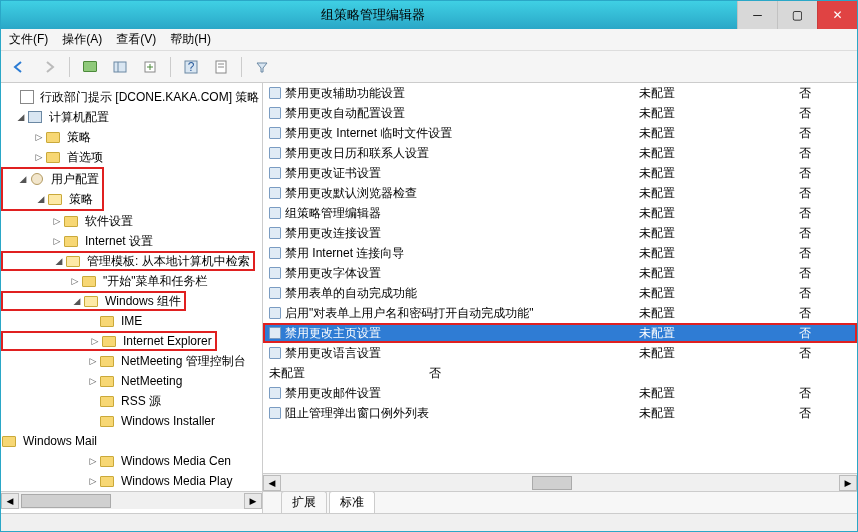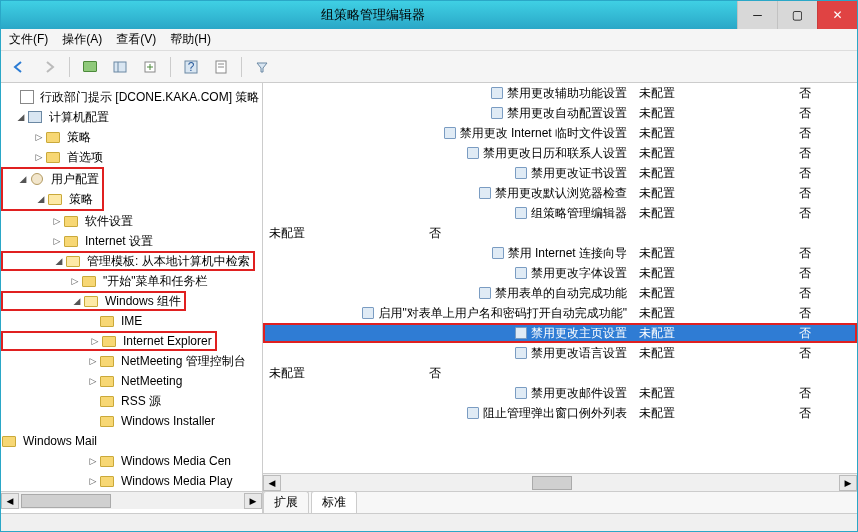--- a/index.html
+++ b/index.html
@@ -44,30 +44,30 @@
 .list-header .col { border-right: 1px solid #ddd; padding: 3px 6px; }
 .col-name { width: 370px; }
 .col-state { width: 160px; }
 .col-note { flex: 1; }
 
 .list-body { flex: 1; overflow-y: auto; overflow-x: auto; }
 .list-row { display: flex; height: 20px; align-items: center; }
 .list-row.selected { background: #2f7cd4; color: #fff; }
 .list-row.selected.hl-red { outline: 2px solid #e02020; outline-offset: -2px; border: none; }
 .list-row .cell { padding: 0 6px; display: flex; align-items: center; gap: 4px; overflow: hidden; white-space: nowrap; }
-.list-row .n { width: 370px; justify-content: flex-end; }
+.list-row .n { width: 370px; }
 .list-row .s { width: 160px; }
 .list-row .c { flex: 1; }
 
 .hscroll { height: 18px; background: #f0f0f0; border-top: 1px solid #ccc; display: flex; align-items: center; }
 .hscroll .arrow { width: 18px; height: 16px; background: #e8e8e8; border: 1px solid #bbb; display: flex; align-items: center; justify-content: center; font-size: 9px; }
 .hscroll .track { flex: 1; height: 16px; position: relative; background: #f0f0f0; }
 .hscroll .thumb { position: absolute; height: 14px; top: 1px; background: #d0d0d0; border: 1px solid #aaa; }
 
-.tabstrip { height: 22px; display: flex; align-items: flex-end; padding-left: 0; border-top: 1px solid #ccc; background: #f7f7f7; }
+.tabstrip { height: 22px; display: flex; align-items: flex-end; padding-left: 18px; border-top: 1px solid #ccc; background: #f7f7f7; }
 .tab { padding: 2px 10px; border: 1px solid #ccc; border-bottom: none; background: #f7f7f7; border-radius: 3px 3px 0 0; margin-right: 2px; }
 .tab.active { background: #fff; }
 
 .statusbar { height: 18px; background: #f0f0f0; border-top: 1px solid #ccc; }
 </style>
 </head>
 <body>
 
 <div class="window">
 
@@ -340,20 +340,24 @@
           </div>
           <div class="list-row">
             <div class="cell n">
               <span class="setting-ico"></span>
               <span>组策略管理编辑器</span>
             </div>
             <div class="cell s">未配置</div>
             <div class="cell c">否</div>
           </div>
           <div class="list-row">
+            <div class="cell n">
+              <span class="setting-ico"></span>
+              <span>禁用更改连接设置</span>
+            </div>
             <div class="cell s">未配置</div>
             <div class="cell c">否</div>
           </div>
           <div class="list-row">
             <div class="cell n">
               <span class="setting-ico"></span>
               <span>禁用 Internet 连接向导</span>
             </div>
             <div class="cell s">未配置</div>
             <div class="cell c">否</div>

